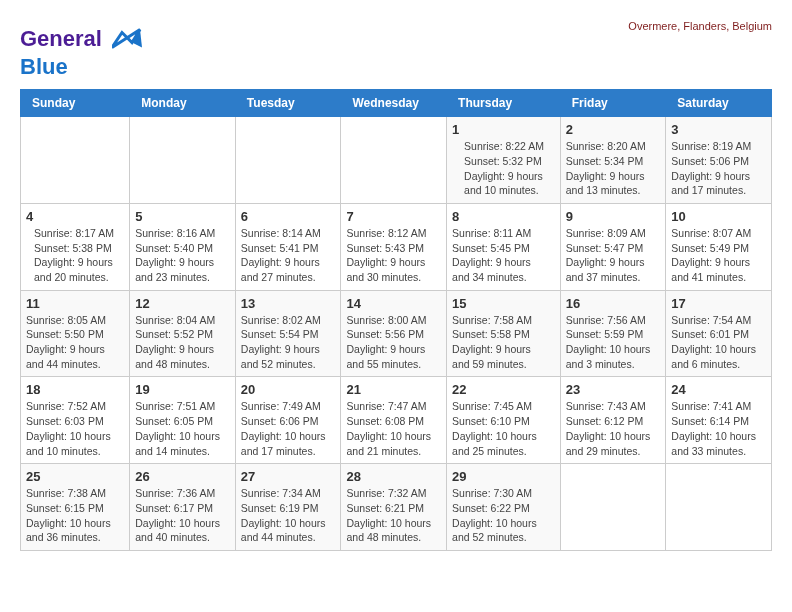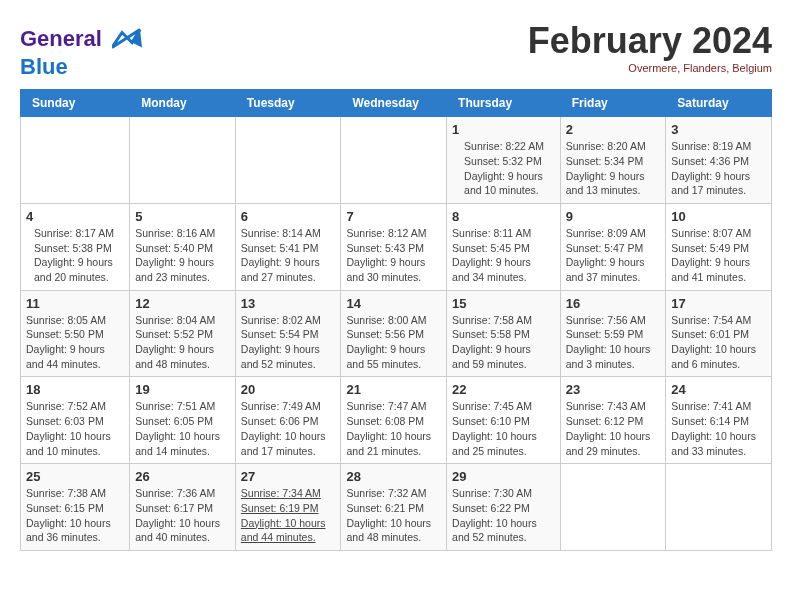--- a/index.html
+++ b/index.html
@@ -99,21 +99,20 @@
         <span>General</span>
         <svg class="logo-icon" viewBox="0 0 30 25" style="display:inline-block;vertical-align:middle;">
           <polygon points="0,20 10,5 20,15 28,2" fill="none" stroke="#1a73c9" stroke-width="3"></polygon>
           <polygon points="20,15 28,2 30,20" fill="#1a73c9"></polygon>
         </svg>
       </div>
       <div class="logo-text" style="color:#1a73c9;">Blue</div>
     </div>
   </div>
   <div class="title-block">
-    <div class="main-title">February 2024</div>
     <div class="subtitle">Overmere, Flanders, Belgium</div>
   </div>
 </div>
 
 <table>
   <thead>
     <tr>
     <th>Sunday</th>
         <th>Monday</th>
         <th>Tuesday</th>
@@ -139,21 +138,21 @@
         <td>
           <span class="day-num">2</span>
           <div class="day-info" style="white-space: pre-line;">Sunrise: 8:20 AM
 Sunset: 5:34 PM
 Daylight: 9 hours
 and 13 minutes.</div>
         </td>
         <td>
           <span class="day-num">3</span>
           <div class="day-info" style="white-space: pre-line;">Sunrise: 8:19 AM
-Sunset: 4:36 PM
+Sunset: 5:06 PM
 Daylight: 9 hours
 and 17 minutes.</div>
         </td>
       </tr>
       <tr>
         <td>
           <span class="day-num">4</span>
           <div class="day-info" style="white-space: pre-line; margin-left: 8px;">Sunrise: 8:17 AM
 Sunset: 5:38 PM
 Daylight: 9 hours
@@ -314,21 +313,21 @@
         </td>
         <td>
           <span class="day-num">26</span>
           <div class="day-info" style="white-space: pre-line;">Sunrise: 7:36 AM
 Sunset: 6:17 PM
 Daylight: 10 hours
 and 40 minutes.</div>
         </td>
         <td>
           <span class="day-num">27</span>
-          <div class="day-info" style="white-space: pre-line; text-decoration: underline;">Sunrise: 7:34 AM
+          <div class="day-info" style="white-space: pre-line;">Sunrise: 7:34 AM
 Sunset: 6:19 PM
 Daylight: 10 hours
 and 44 minutes.</div>
         </td>
         <td>
           <span class="day-num">28</span>
           <div class="day-info" style="white-space: pre-line;">Sunrise: 7:32 AM
 Sunset: 6:21 PM
 Daylight: 10 hours
 and 48 minutes.</div>

